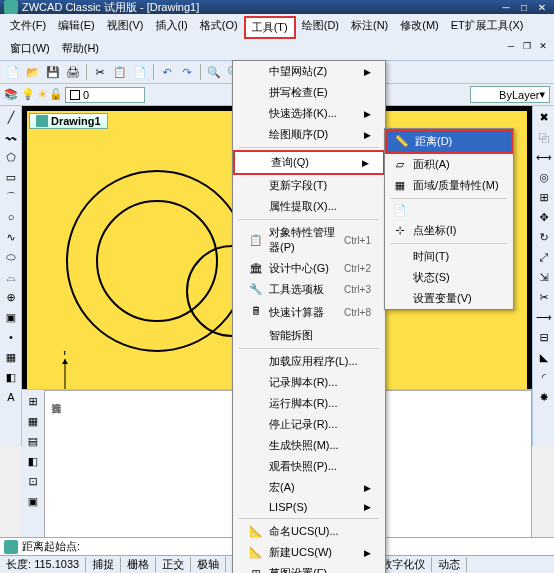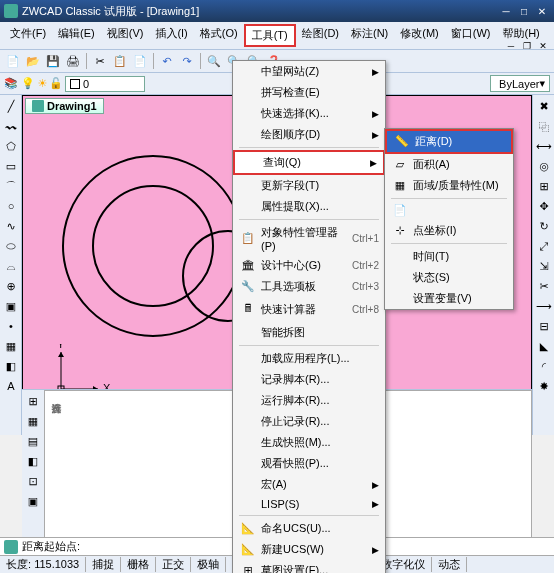--- a/index.html
+++ b/index.html
@@ -1,45 +1,45 @@
 <!DOCTYPE html>
 <html><head>
 <meta charset="utf-8">
 <style>
 * { margin: 0; padding: 0; box-sizing: border-box; font-family: "Microsoft YaHei", sans-serif; font-size: 11px; }
 body { background: #f0f0f0; width: 554px; height: 573px; overflow: hidden; position: relative; }
-.titlebar { background: linear-gradient(#2b5797, #1e3a5f); color: #fff; height: 22px; display: flex; align-items: center; padding: 0 4px; }
+.titlebar { background: linear-gradient(#2b5797, #1e3a5f); color: #fff; height: 14px; display: flex; align-items: center; padding: 0 4px; }
 .titlebar .appicon { width: 14px; height: 14px; background: #4a9; border-radius: 2px; margin-right: 4px; }
 .titlebar .title { flex: 1; }
 .titlebar .winbtns { display: flex; gap: 2px; }
 .titlebar .winbtns span { width: 16px; height: 14px; display: inline-flex; align-items: center; justify-content: center; font-size: 10px; cursor: pointer; }
 .menubar { background: #e8eef7; display: flex; flex-wrap: wrap; padding: 2px 4px; border-bottom: 1px solid #b0c4de; }
 .menubar .item { padding: 2px 6px; cursor: pointer; }
 .menubar .item.active { border: 2px solid #d33; background: #fff; }
 .toolbar { background: #e8eef7; display: flex; align-items: center; padding: 2px 4px; gap: 2px; border-bottom: 1px solid #b0c4de; }
 .toolbar .tbtn { width: 18px; height: 18px; display: inline-flex; align-items: center; justify-content: center; cursor: pointer; border-radius: 2px; }
 .toolbar .sep { width: 1px; height: 16px; background: #aaa; margin: 0 2px; }
 .toolbar2 { background: #e8eef7; display: flex; align-items: center; padding: 2px 4px; gap: 2px; border-bottom: 1px solid #b0c4de; }
 .layercombo { border: 1px solid #7a9; background: #fff; padding: 1px 4px; width: 80px; display: flex; align-items: center; }
-.layercombo2 { border: 1px solid #7a9; background: #fff; padding: 1px 4px; width: 60px; display: flex; align-items: center; justify-content: flex-end; }
+.layercombo2 { border: 1px solid #7a9; background: #fff; padding: 1px 4px; width: 80px; display: flex; align-items: center; justify-content: flex-end; }
 .mainarea { display: flex; height: 340px; position: relative; }
 .lefttool { width: 22px; background: #e8eef7; border-right: 1px solid #b0c4de; display: flex; flex-direction: column; gap: 2px; padding: 2px; }
 .lefttool .lbtn { width: 18px; height: 18px; display: flex; align-items: center; justify-content: center; cursor: pointer; }
 .righttool { width: 22px; background: #e8eef7; border-left: 1px solid #b0c4de; display: flex; flex-direction: column; gap: 2px; padding: 2px; }
 .righttool .rbtn { width: 18px; height: 18px; display: flex; align-items: center; justify-content: center; cursor: pointer; }
-.canvas { flex: 1; background: #f9a8d4; position: relative; overflow: hidden; border: 1px solid #000000; }
+.canvas { flex: 1; background: #fde047; position: relative; overflow: hidden; border: 5px solid #000000; }
 .tab { position: absolute; top: 2px; left: 2px; background: linear-gradient(#fff, #cfe); border: 1px solid #7a9; padding: 1px 6px; font-weight: bold; display: flex; align-items: center; gap: 3px; }
 .tab .tabicon { width: 12px; height: 12px; background: #4a9; border-radius: 1px; }
 .circles { position: absolute; top: 50px; left: 30px; }
 .axis { position: absolute; bottom: 30px; left: 30px; }
 .modeltabs { position: absolute; bottom: 2px; left: 20px; display: flex; font-size: 10px; }
 .modeltabs span { padding: 1px 6px; border: 1px solid #999; background: #eee; cursor: pointer; }
 .modeltabs span.active { background: #fff; font-weight: bold; }
 .dropdown { position: absolute; top: 60px; left: 232px; width: 154px; background: #f4f4f4; border: 1px solid #888; box-shadow: 2px 2px 4px rgba(0,0,0,0.3); z-index: 100; }
-.dropdown .mrow { display: flex; align-items: center; padding: 3px 6px; cursor: pointer; }
+.dropdown .mrow { display: flex; align-items: center; padding: 3px 14px; cursor: pointer; }
 .dropdown .mrow.hl { background: #fff; border: 2px solid #d33; }
 .dropdown .micon { width: 18px; display: inline-flex; justify-content: center; }
 .dropdown .mlabel { flex: 1; margin-left: 4px; }
 .dropdown .mkey { color: #666; font-size: 10px; }
 .dropdown .marrow { font-size: 9px; }
 .dropdown .msep { height: 1px; background: #ccc; margin: 2px 6px; }
 .submenu { position: absolute; top: 128px; left: 384px; width: 130px; background: #f4f4f4; border: 1px solid #888; box-shadow: 2px 2px 4px rgba(0,0,0,0.3); z-index: 101; }
 .submenu .mrow { display: flex; align-items: center; padding: 3px 6px; cursor: pointer; }
 .submenu .mrow.hl { background: #316ac5; color: #fff; border: 2px solid #d33; }
 .submenu .micon { width: 18px; display: inline-flex; justify-content: center; }
@@ -72,20 +72,21 @@
 <div class="menubar" id="menubar">
     <span class="item">文件(F)</span>
     <span class="item">编辑(E)</span>
     <span class="item">视图(V)</span>
     <span class="item">插入(I)</span>
     <span class="item">格式(O)</span>
     <span class="item active">工具(T)</span>
     <span class="item">绘图(D)</span>
     <span class="item">标注(N)</span>
     <span class="item">修改(M)</span>
+    <span class="item">ET扩展工具(X)</span>
     <span class="item">窗口(W)</span>
     <span class="item">帮助(H)</span>
   </div>
 
 <div class="docbtns">
   <span>─</span>
   <span>❐</span>
   <span>✕</span>
 </div>
 

